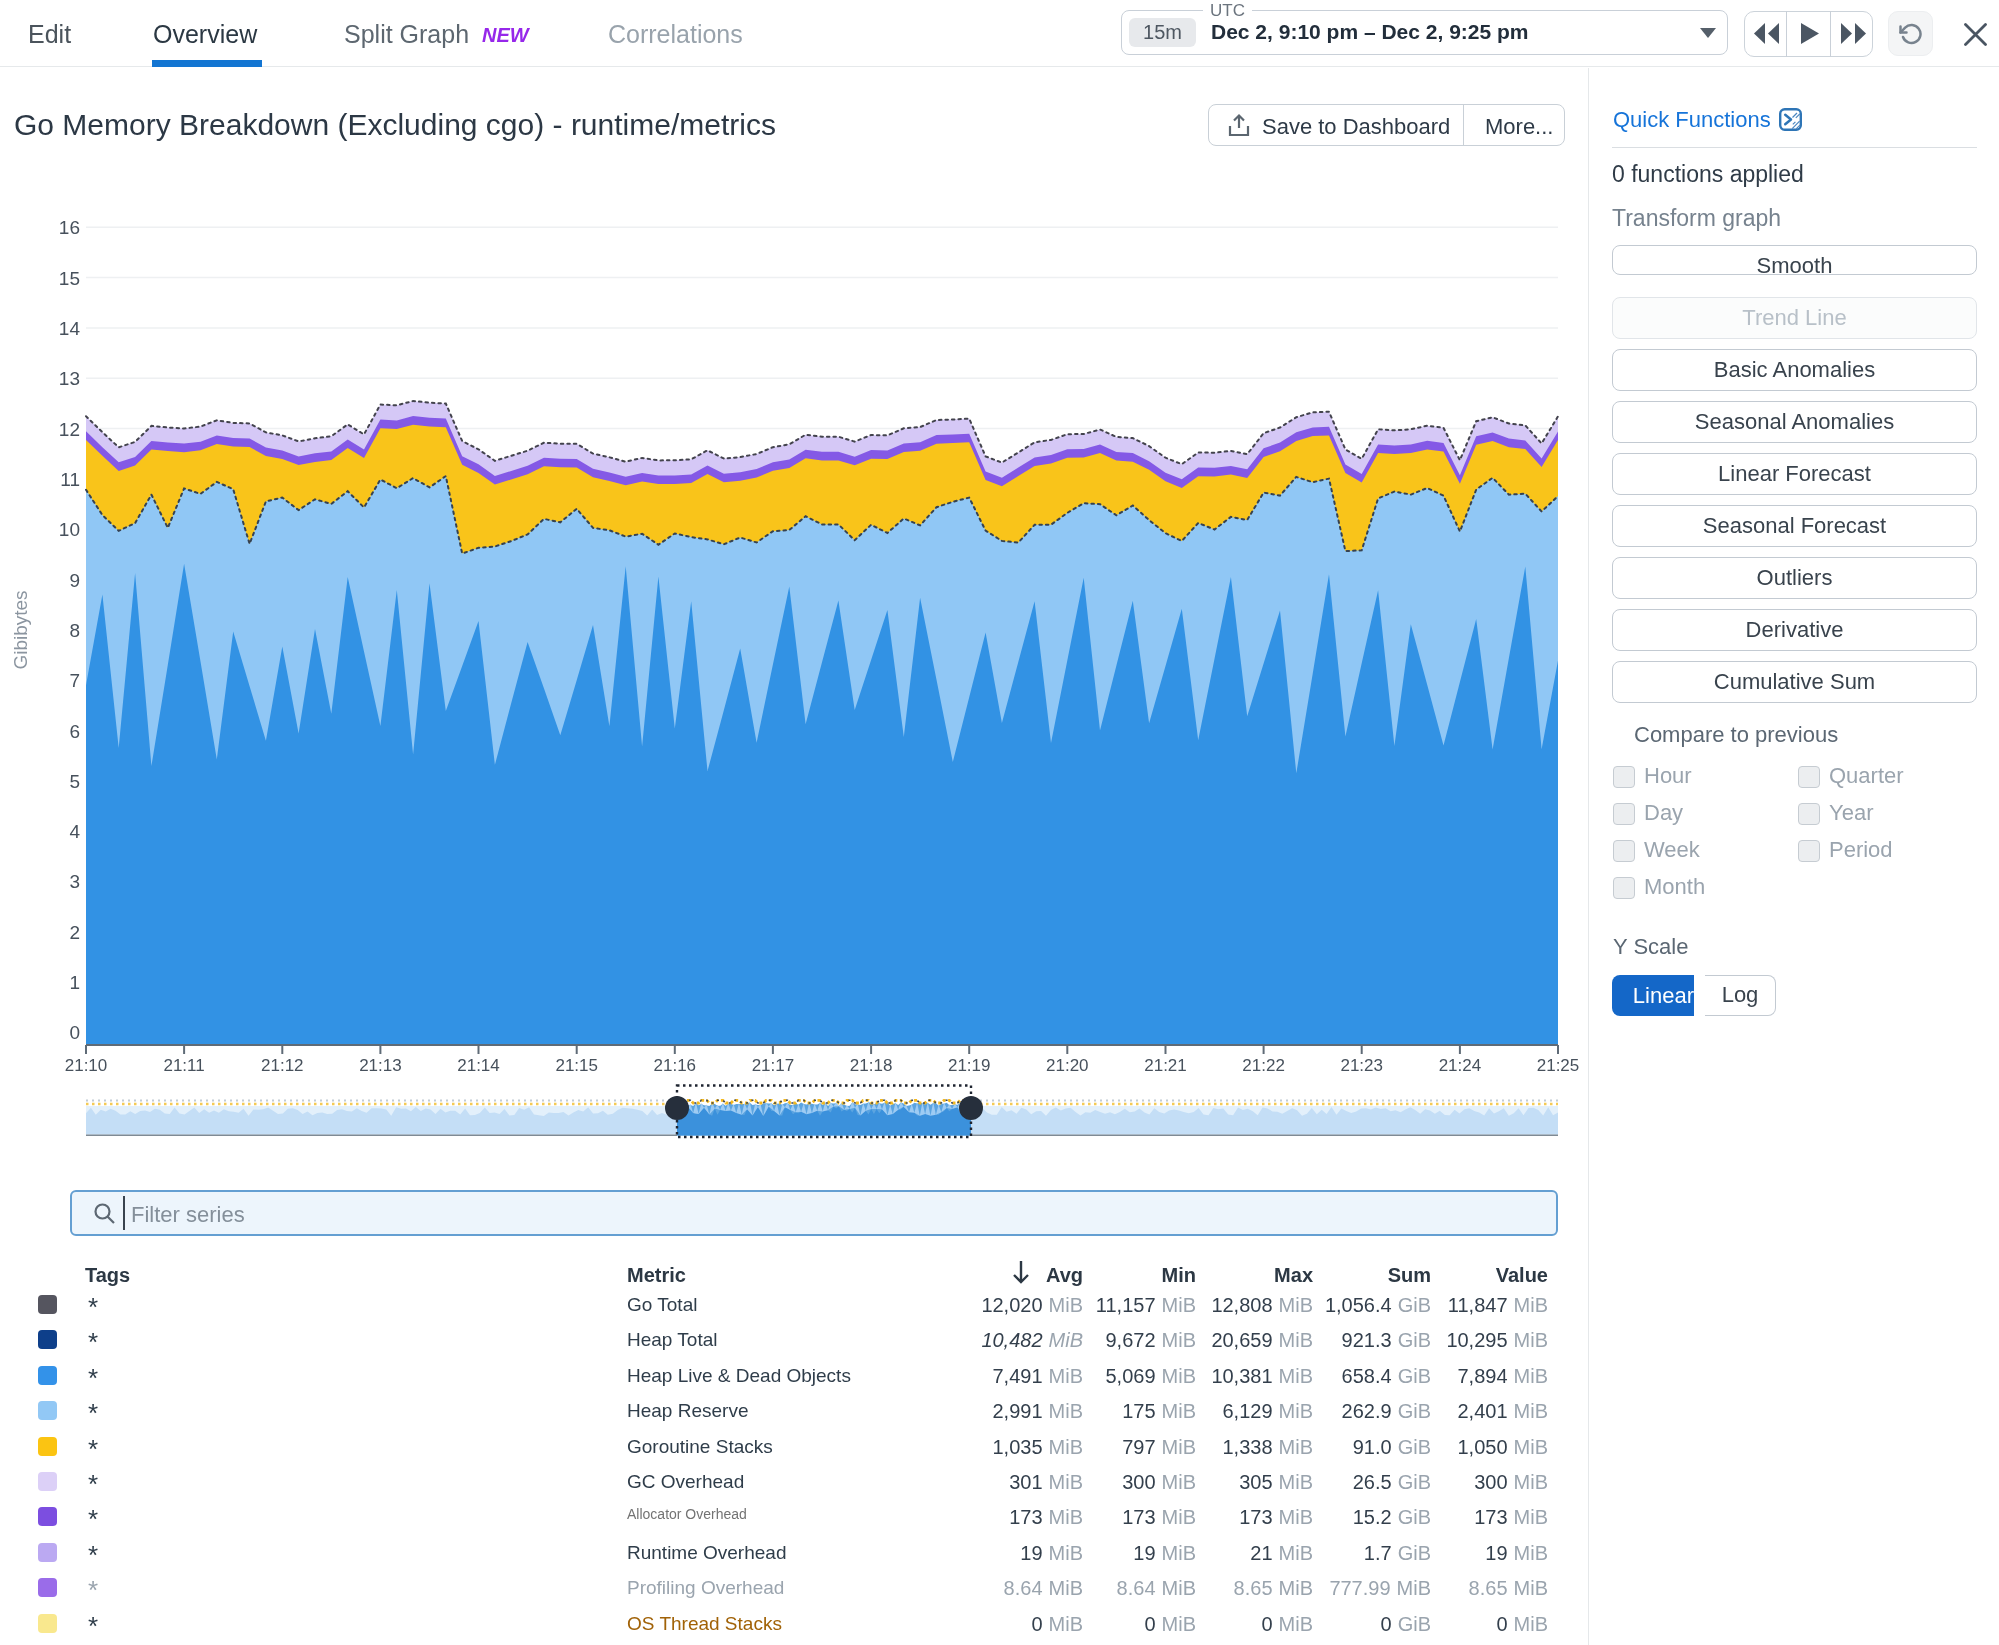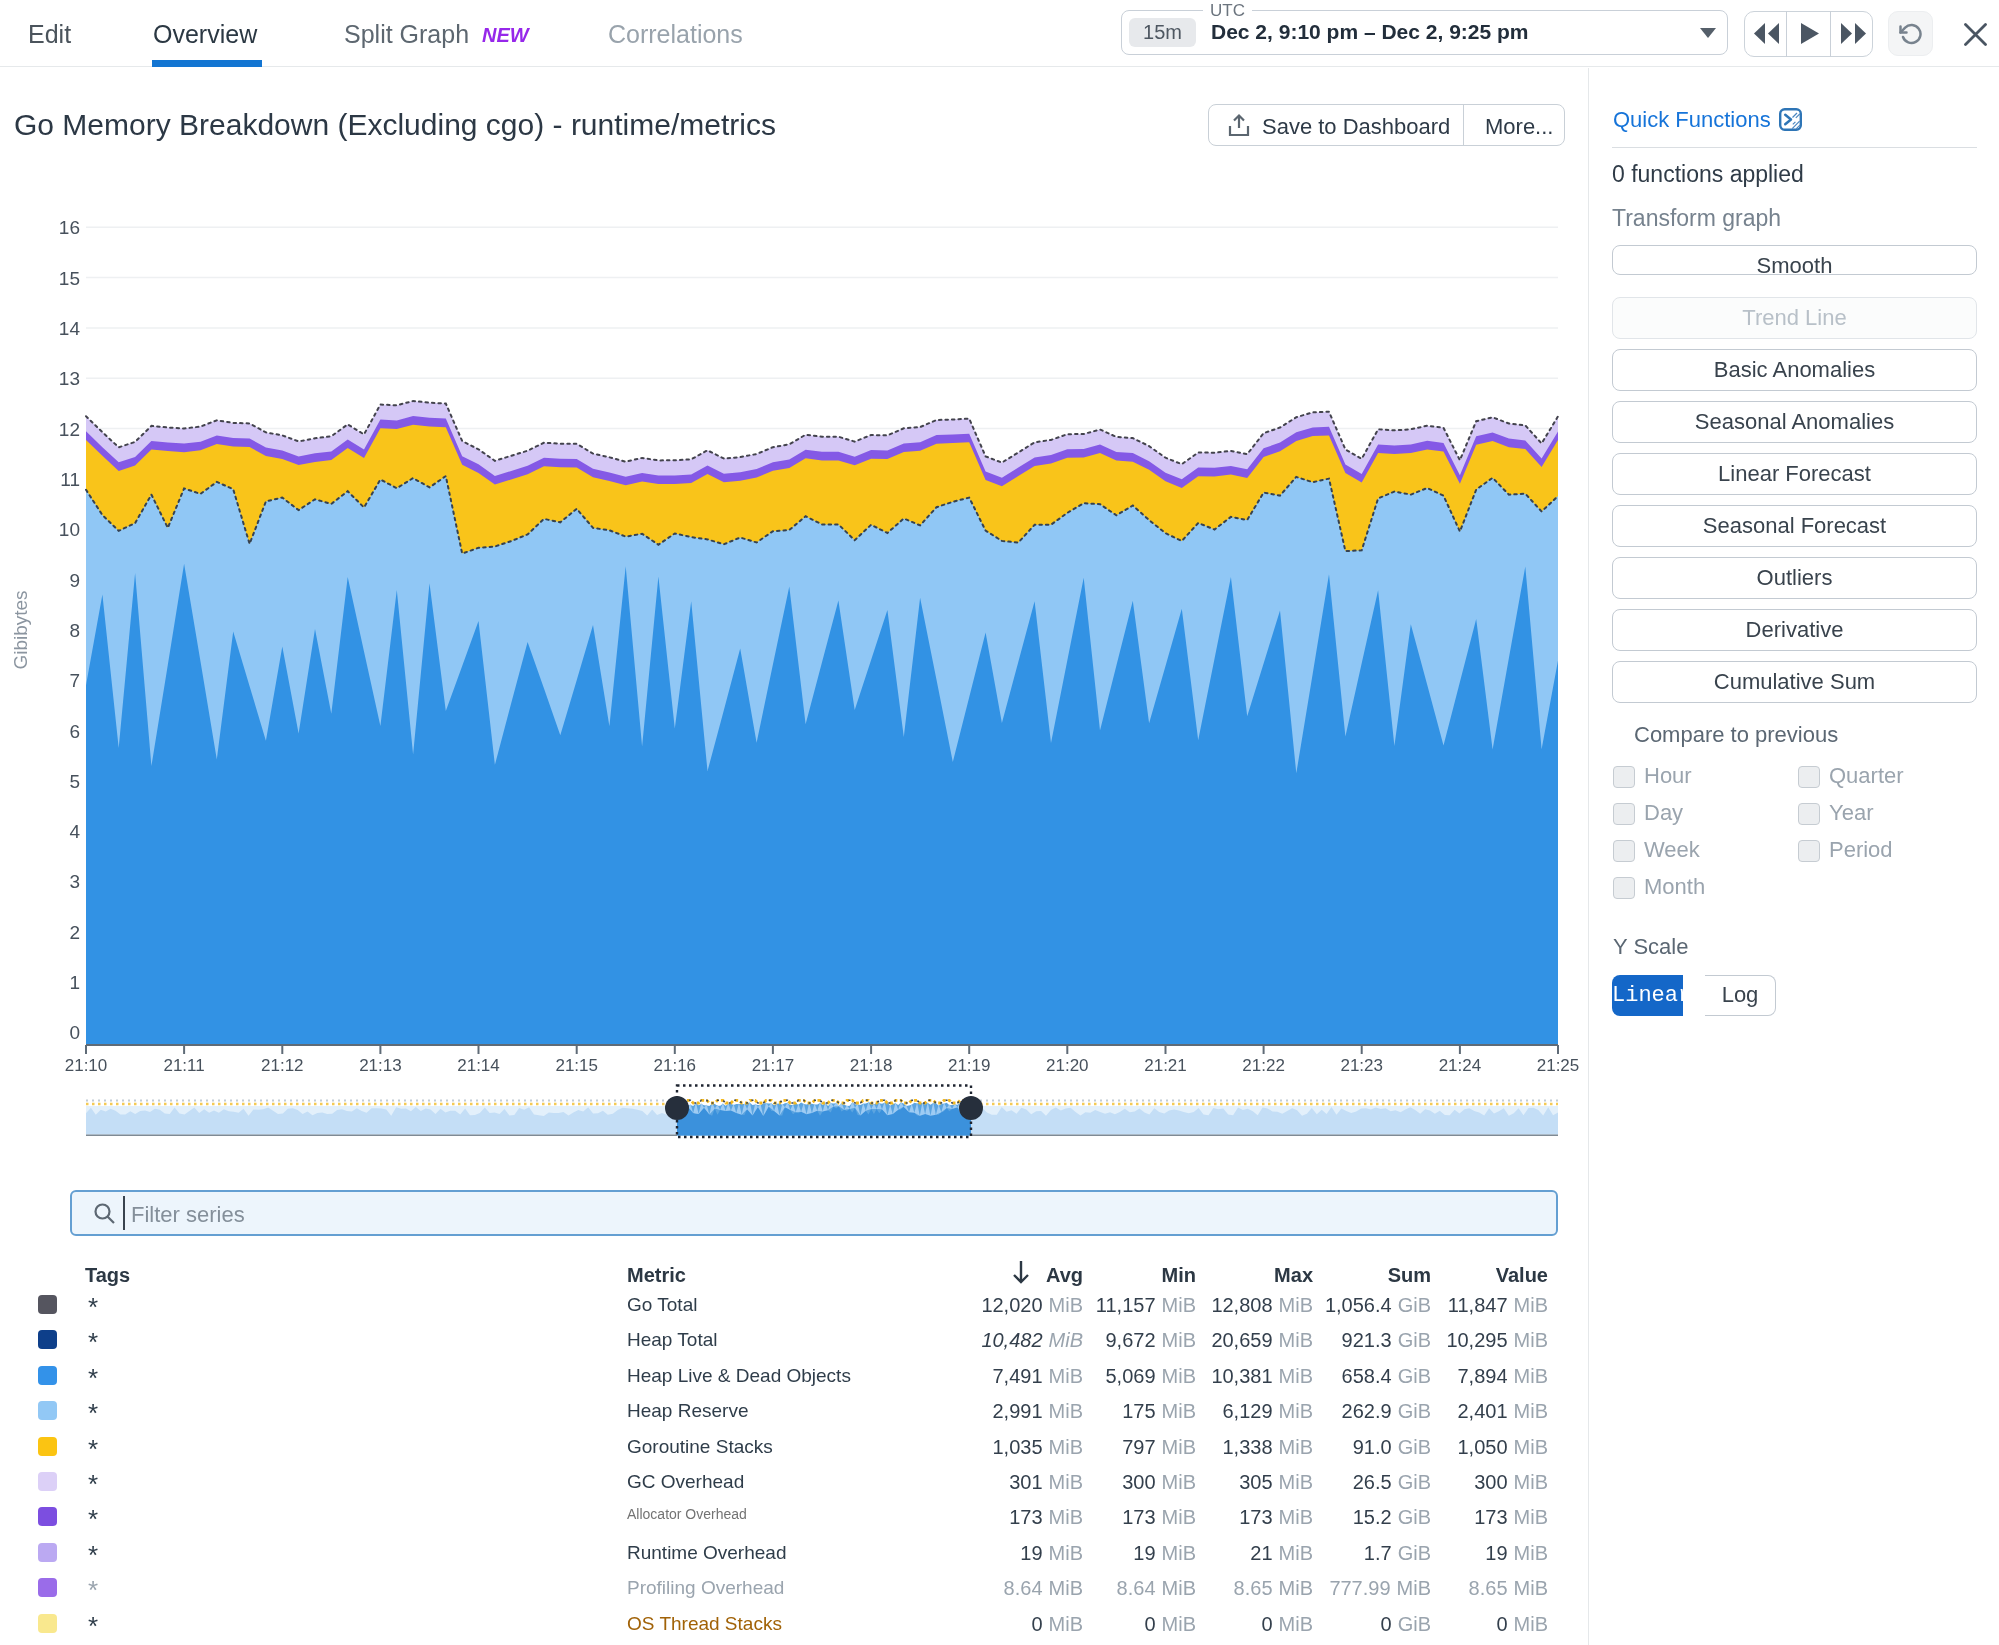--- a/index.html
+++ b/index.html
@@ -292,14 +292,14 @@
 <div class="abs" style="left:1644px;top:837px;font-size:22px;color:#9aa4ae;">Week</div>
 <div class="abs" style="left:1613px;top:877px;width:22px;height:22px;background:#eceef0;border:1.5px solid #c6ccd2;border-radius:4px;"></div>
 <div class="abs" style="left:1644px;top:874px;font-size:22px;color:#9aa4ae;">Month</div>
 <div class="abs" style="left:1798px;top:766px;width:22px;height:22px;background:#eceef0;border:1.5px solid #c6ccd2;border-radius:4px;"></div>
 <div class="abs" style="left:1829px;top:763px;font-size:22px;color:#9aa4ae;">Quarter</div>
 <div class="abs" style="left:1798px;top:803px;width:22px;height:22px;background:#eceef0;border:1.5px solid #c6ccd2;border-radius:4px;"></div>
 <div class="abs" style="left:1829px;top:800px;font-size:22px;color:#9aa4ae;">Year</div>
 <div class="abs" style="left:1798px;top:840px;width:22px;height:22px;background:#eceef0;border:1.5px solid #c6ccd2;border-radius:4px;"></div>
 <div class="abs" style="left:1829px;top:837px;font-size:22px;color:#9aa4ae;">Period</div>
 <div class="abs" style="left:1613px;top:934px;font-size:22px;color:#5b6773;">Y Scale</div>
-<div class="abs" style="left:1612px;top:975px;width:71px;height:41px;background:#1467c8;border-radius:8px 0 0 8px;text-align:right;line-height:41px;font-size:22px;color:#fff;font-family:Liberation Mono, monospace;">Linear</div>
+<div class="abs" style="left:1612px;top:975px;width:82px;height:41px;background:#1467c8;border-radius:8px 0 0 8px;text-align:right;line-height:41px;font-size:22px;color:#fff;">Linear</div>
 <div class="abs" style="left:1705px;top:975px;width:71px;height:41px;background:#fff;border:1.5px solid #c3cad2;border-left:none;border-radius:0 8px 8px 0;text-align:center;line-height:38px;font-size:22px;color:#39434d;">Log</div>
 
 </body></html>

